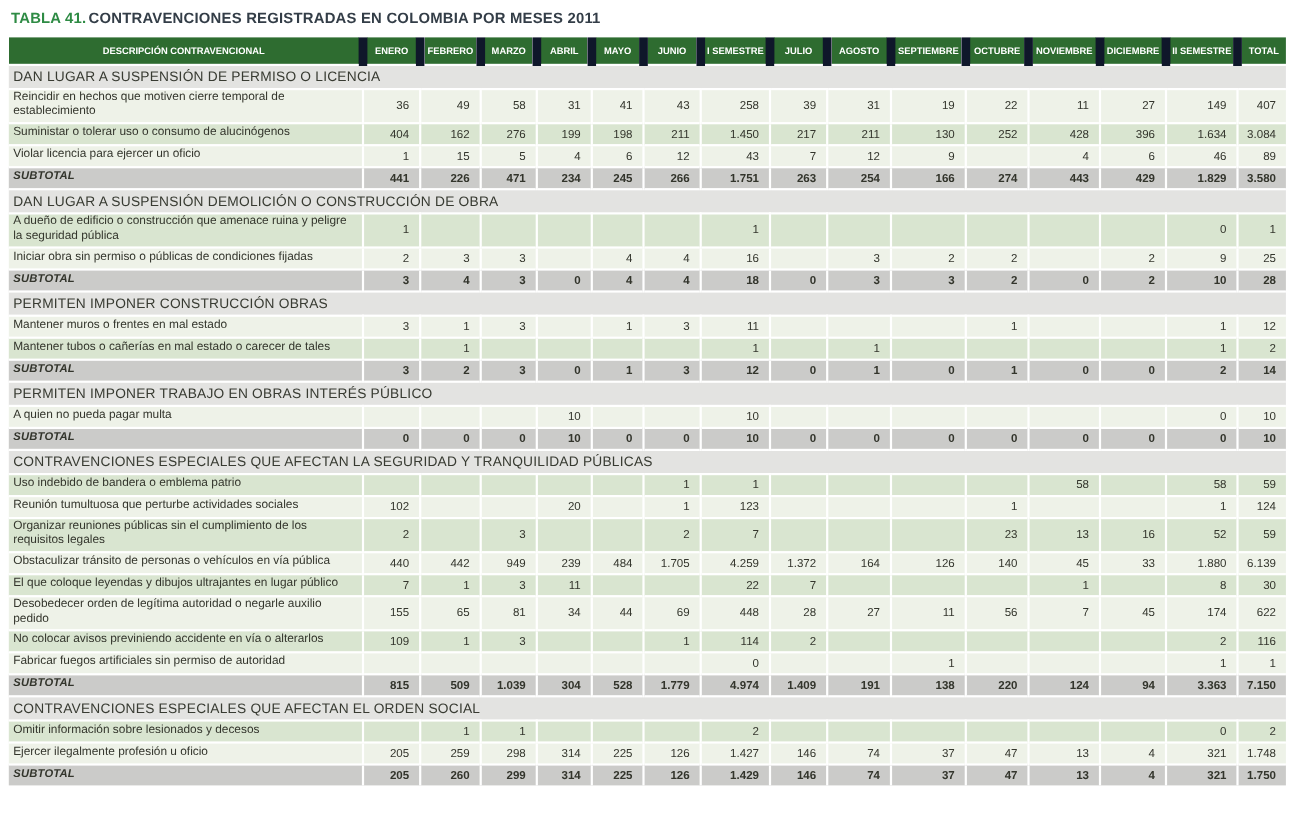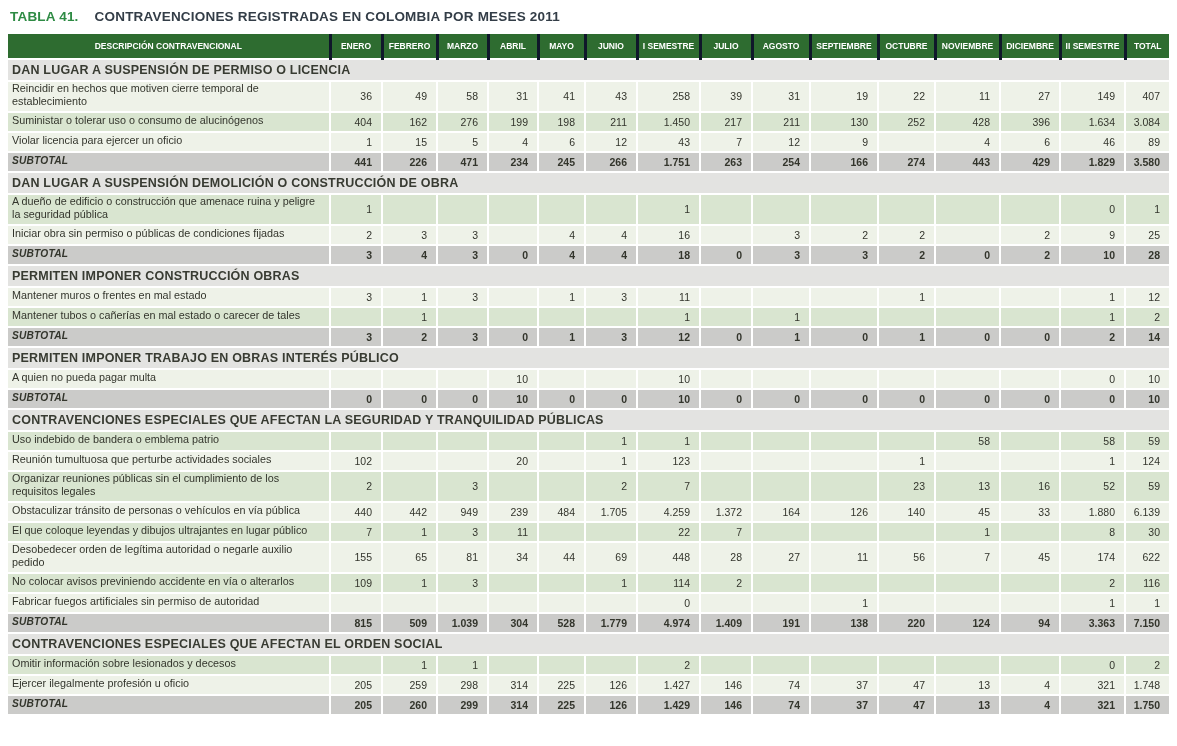--- a/index.html
+++ b/index.html
@@ -7,31 +7,31 @@
     --header-bg:#2e6c30; --header-text:#ffffff;
     --section-bg:#e3e3e1; --section-text:#383b32;
     --row-light-bg:#eef2e8; --row-green-bg:#d9e5d0;
     --subtotal-bg:#cbcbc9; --body-text:#33352c;
   }
   *{box-sizing:border-box;margin:0;padding:0;}
   html,body{width:1177px;height:746px;background:#ffffff;overflow:hidden;
     font-family:"Liberation Sans",sans-serif;}
   .page{padding:7px 8px 0 8px;}
   h1{font-size:13.5px;font-weight:bold;letter-spacing:.2px;margin:2px 0 10px 2px;}
-  h1 .t-green{color:var(--title-accent);margin-right:16px;}
+  h1 .t-green{color:var(--title-accent);margin-right:2px;}
   h1 .t-dark{color:var(--title-text);}
   table{border-collapse:collapse;table-layout:fixed;width:1161px;color:var(--body-text);}
   th{background:var(--header-bg);color:var(--header-text);font-size:8.5px;
-     font-weight:bold;text-align:center;padding:7px 1px;border-right:3px solid #0f172a;
+     font-weight:bold;text-align:center;padding:7px 1px;border-right:8px solid #0f172a;
      text-transform:uppercase;overflow:hidden;white-space:nowrap;}
   th:last-child{border-right:none;}
   td{border-top:2px solid #fff;border-right:2px solid #fff;vertical-align:middle;}
   td:last-child{border-right:none;}
   tr.section td{background:var(--section-bg);color:var(--section-text);
-     font-size:12.5px;font-weight:bold;padding:3px 4px;letter-spacing:.2px;}
+     font-size:12.5px;font-weight:normal;padding:3px 4px;letter-spacing:.2px;}
   td.desc{font-size:10.8px;text-align:left;padding:0 6px 2px 4px;line-height:1.25;}
   td.num{font-size:10.5px;text-align:right;padding:3px 9px 3px 1px;white-space:nowrap;}
   tr.light td{background:var(--row-light-bg);}
   tr.green td{background:var(--row-green-bg);}
   tr.subtotal td{background:var(--subtotal-bg);font-weight:bold;}
   tr.subtotal td.desc{font-size:10.2px;letter-spacing:.2px;font-style:italic;}
 </style>
 </head>
 <body>
 

